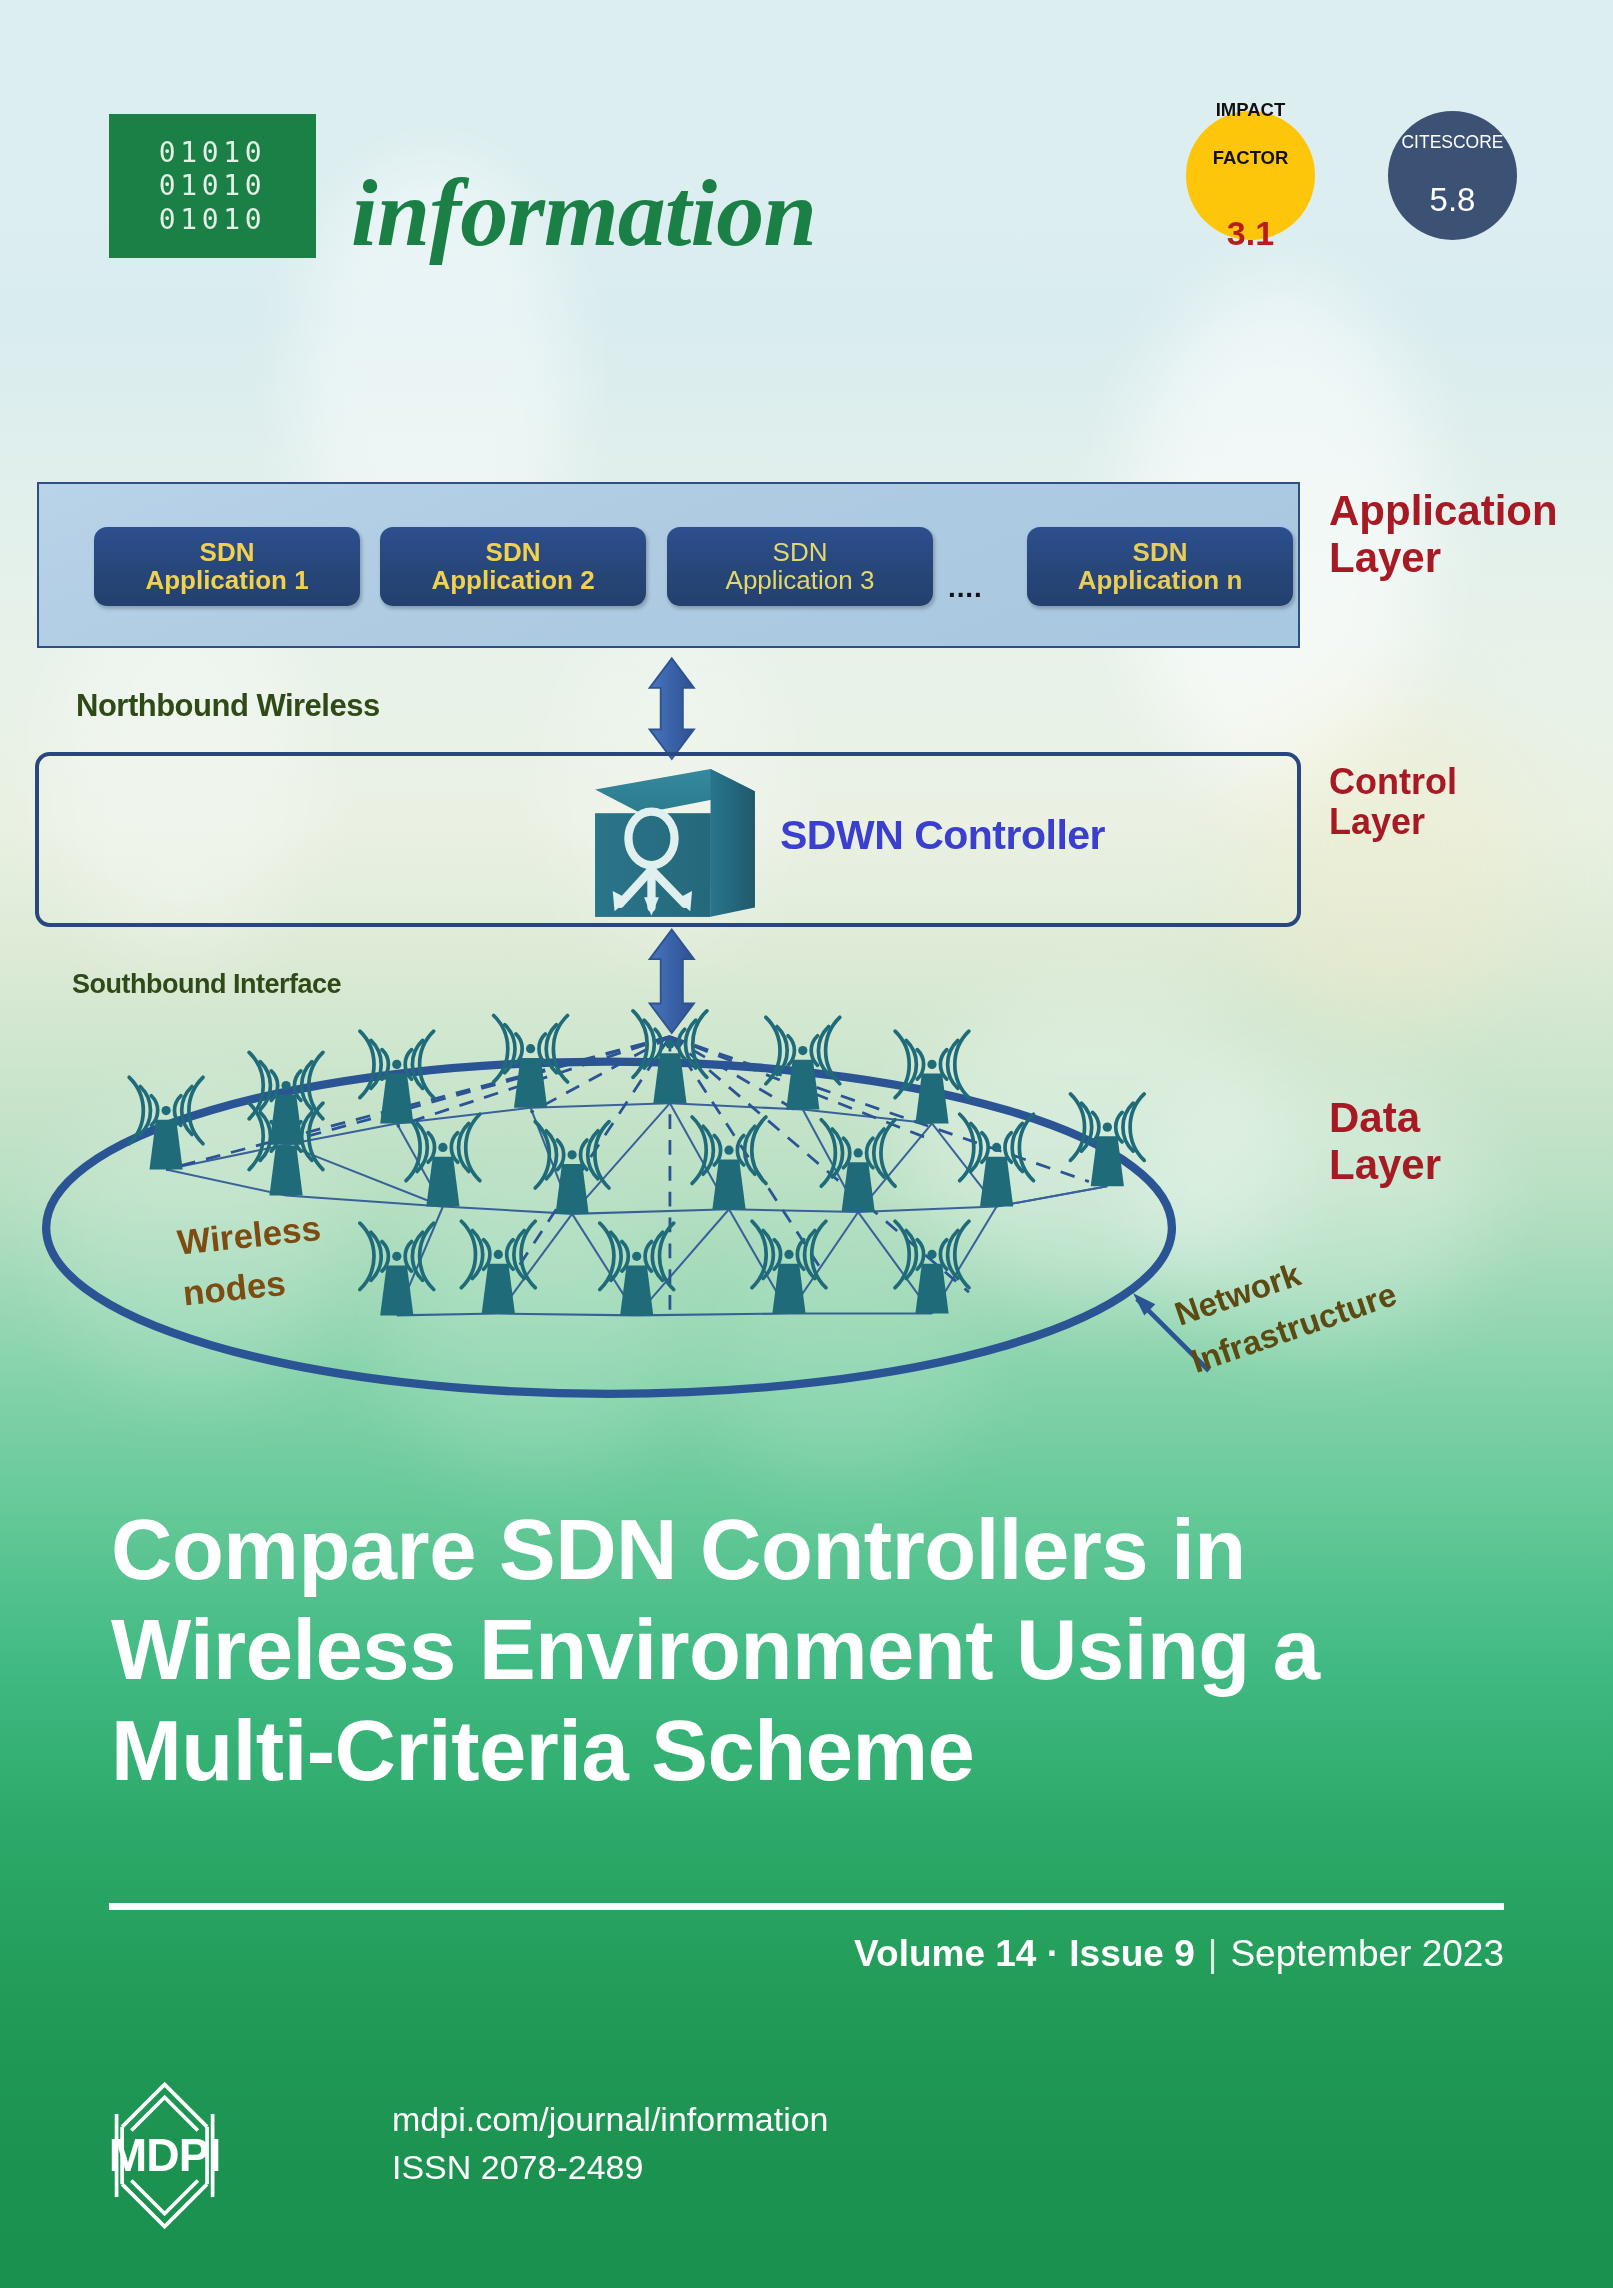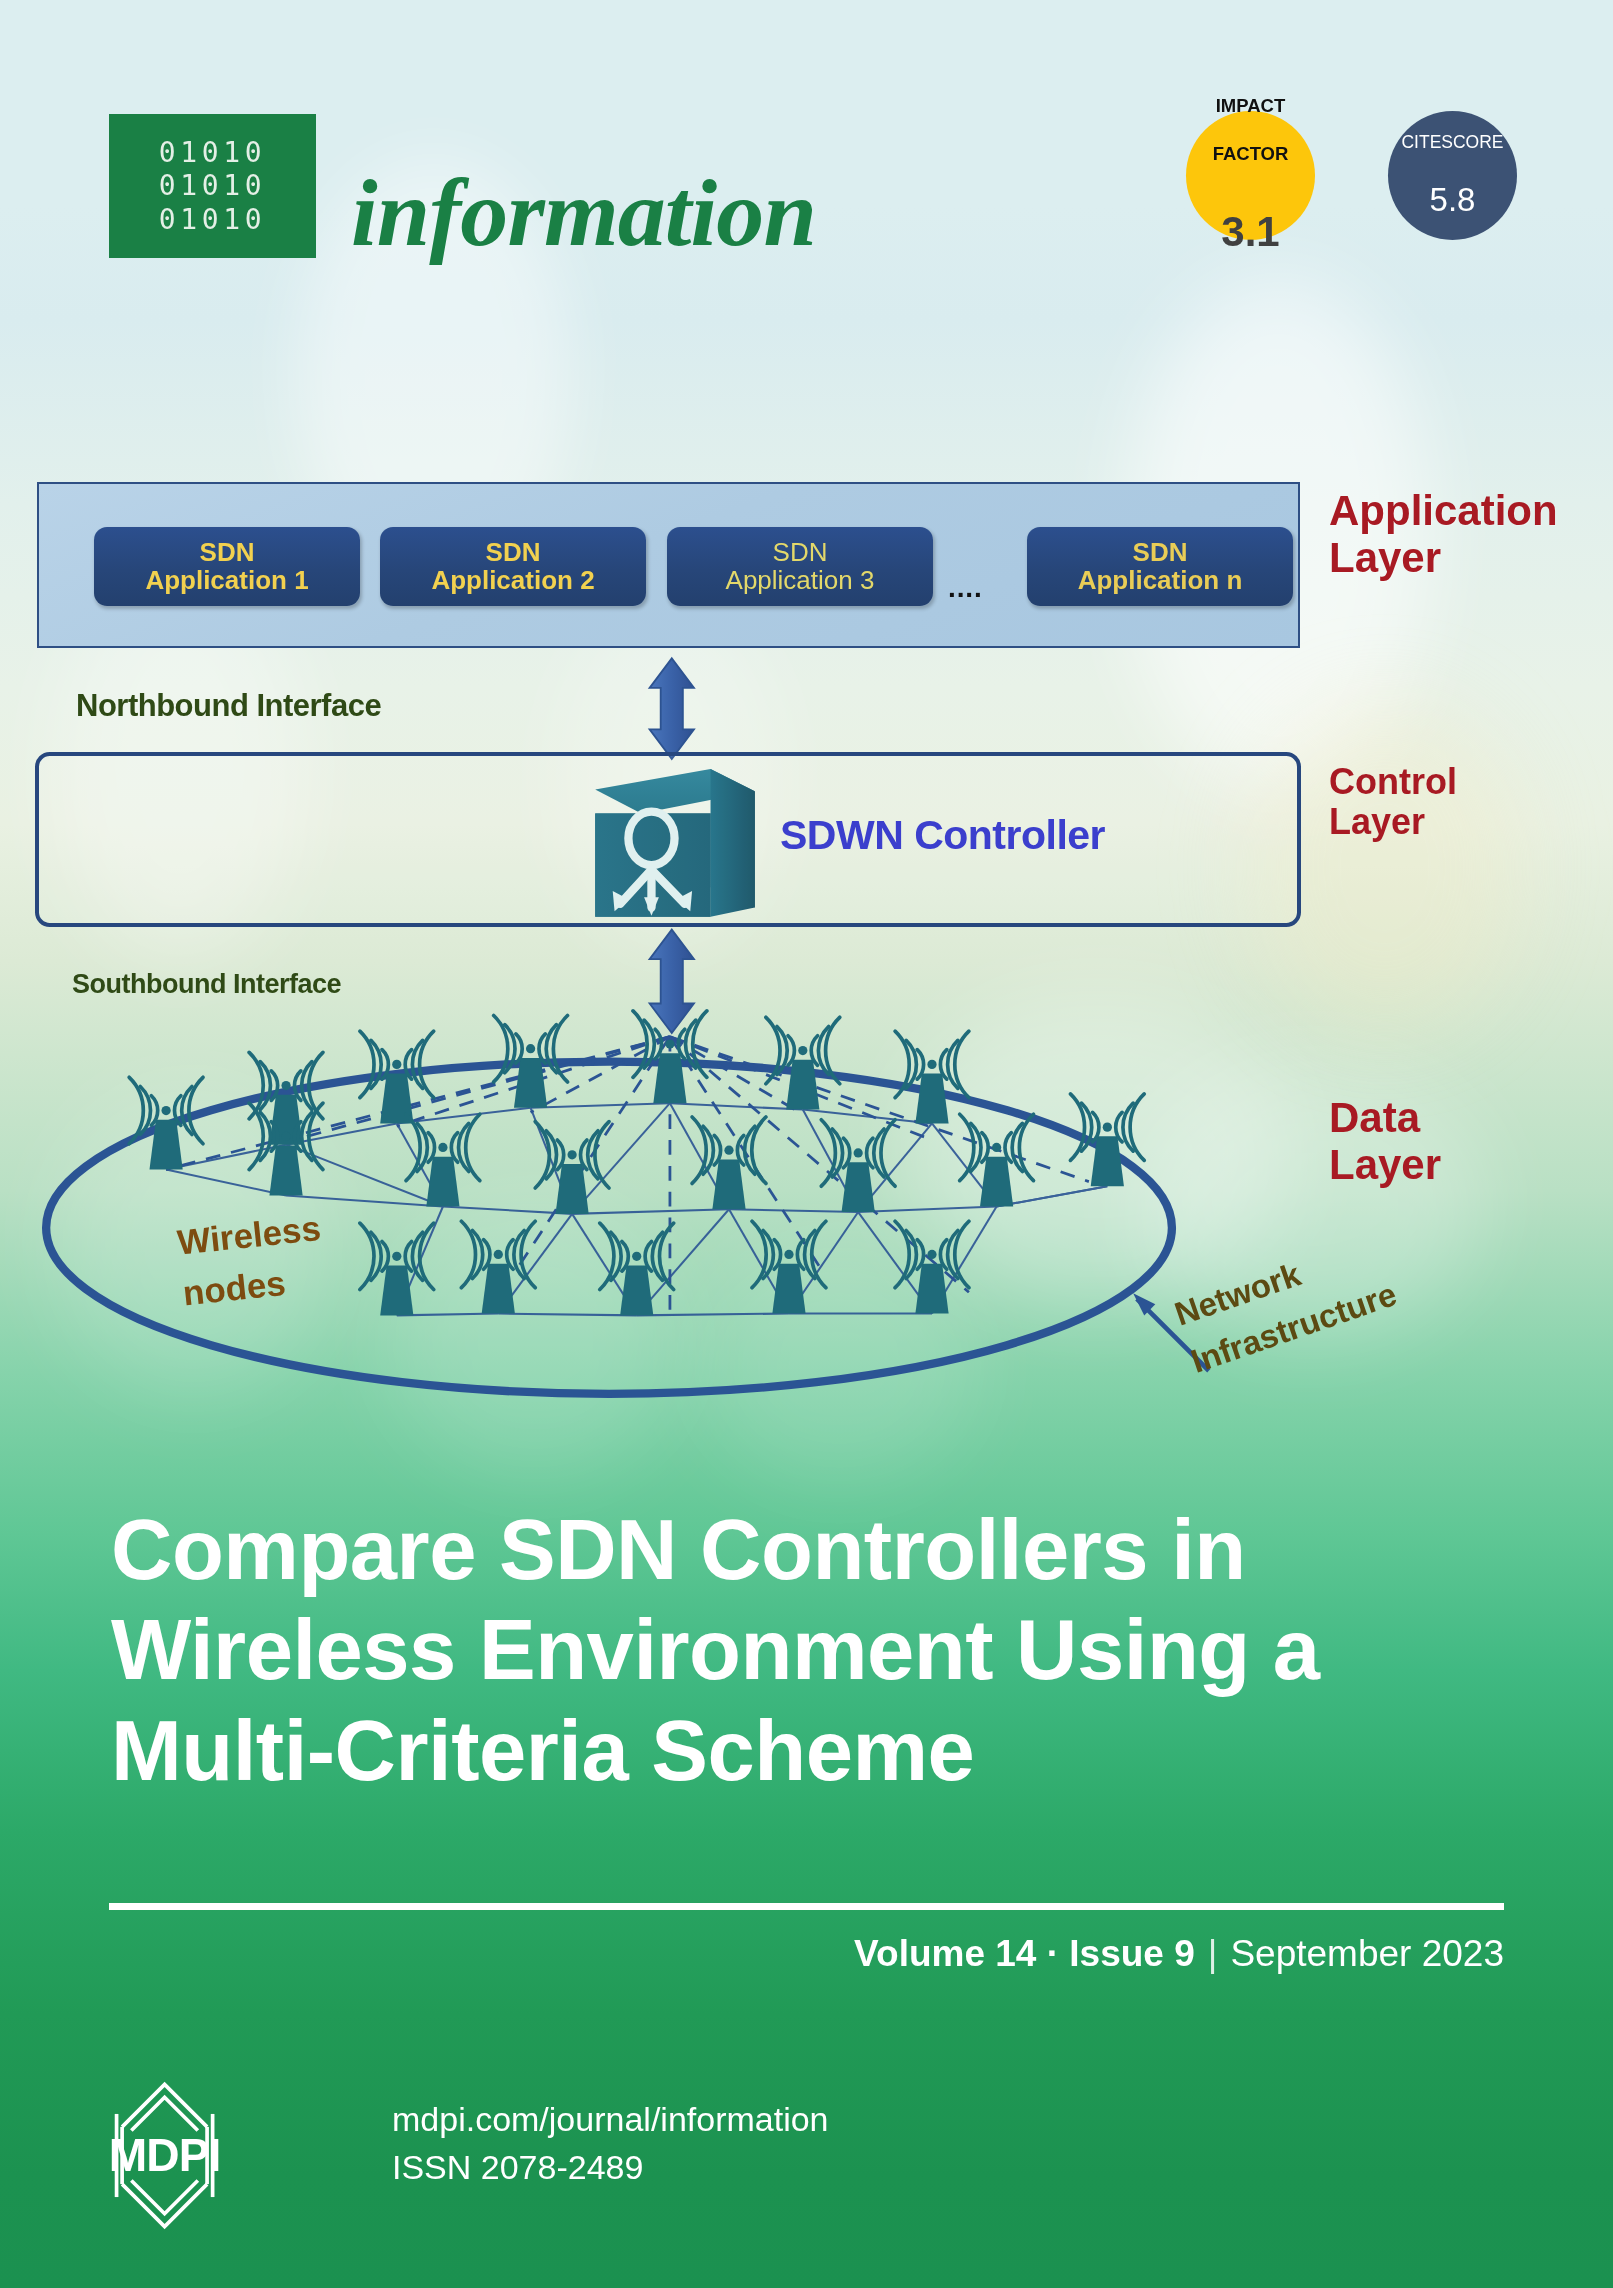--- a/index.html
+++ b/index.html
@@ -54,21 +54,21 @@
   #journal-title{
     position:absolute;left:351px;top:137px;
     font-family:"Liberation Serif","DejaVu Serif",serif;
     font-style:italic;font-weight:700;font-size:96px;color:#1a8045;
     letter-spacing:-0.9px;line-height:1;margin-top:28px;
   }
   .badge{position:absolute;border-radius:50%;display:flex;flex-direction:column;
     align-items:center;justify-content:center;text-align:center;line-height:1.02;gap:29px;}
   #impact-factor-badge{left:1186px;top:111px;width:129px;height:129px;background:#fdc60b;}
   #impact-factor-badge .lbl{font-size:18.5px;font-weight:700;color:#111;}
-  #impact-factor-badge .val{font-size:42px;font-weight:700;color:#404040;margin-top:19px;}
+  #impact-factor-badge .val{font-size:34px;font-weight:700;color:#b91c1c;margin-top:19px;}
   #citescore-badge{left:1388px;top:111px;width:129px;height:129px;background:#3c5274;}
   #citescore-badge .lbl{font-size:17.5px;font-weight:400;color:#fff;}
   #citescore-badge .val{font-size:33px;font-weight:400;color:#fff;margin-top:1.8px;}
 
   
   #diagram{position:absolute;left:0;top:457px;width:1613px;height:997px;}
 
   #application-layer-box{
     position:absolute;left:37px;top:25px;width:1263px;height:166px;
     background:linear-gradient(160deg,#b9d3e8 0%,#aecbe2 45%,#a8c7e0 100%);
@@ -404,21 +404,21 @@
         <span class="l1">SDN</span>
         <span class="l2">Application n</span>
       </div>
     </div>
 
     <div id="application-layer-label">
       <div>Application</div>
       <div>Layer</div>
     </div>
 
-    <div id="northbound-label">Northbound Interface</div>
+    <div id="northbound-label">Northbound Wireless</div>
 
     <div id="control-layer-box"></div>
     <div id="sdwn-controller-label">SDWN Controller</div>
 
     <div id="control-layer-label">
       <div>Control</div>
       <div>Layer</div>
     </div>
 
     <div id="southbound-label">Southbound Interface</div>

